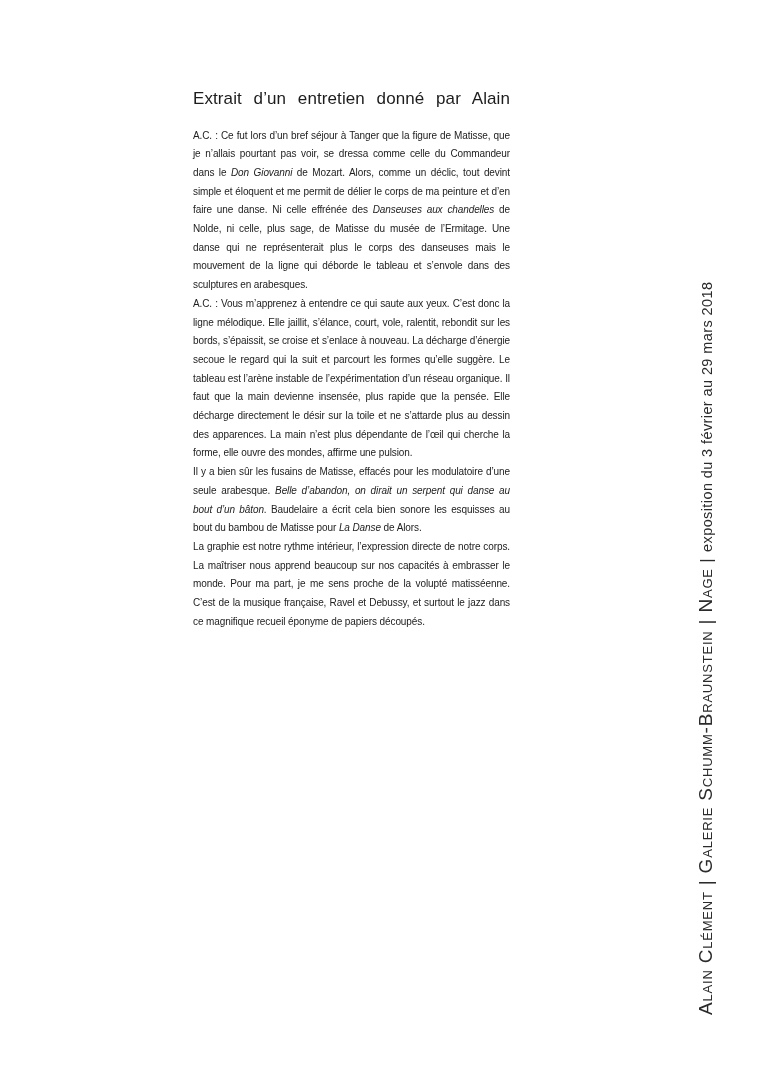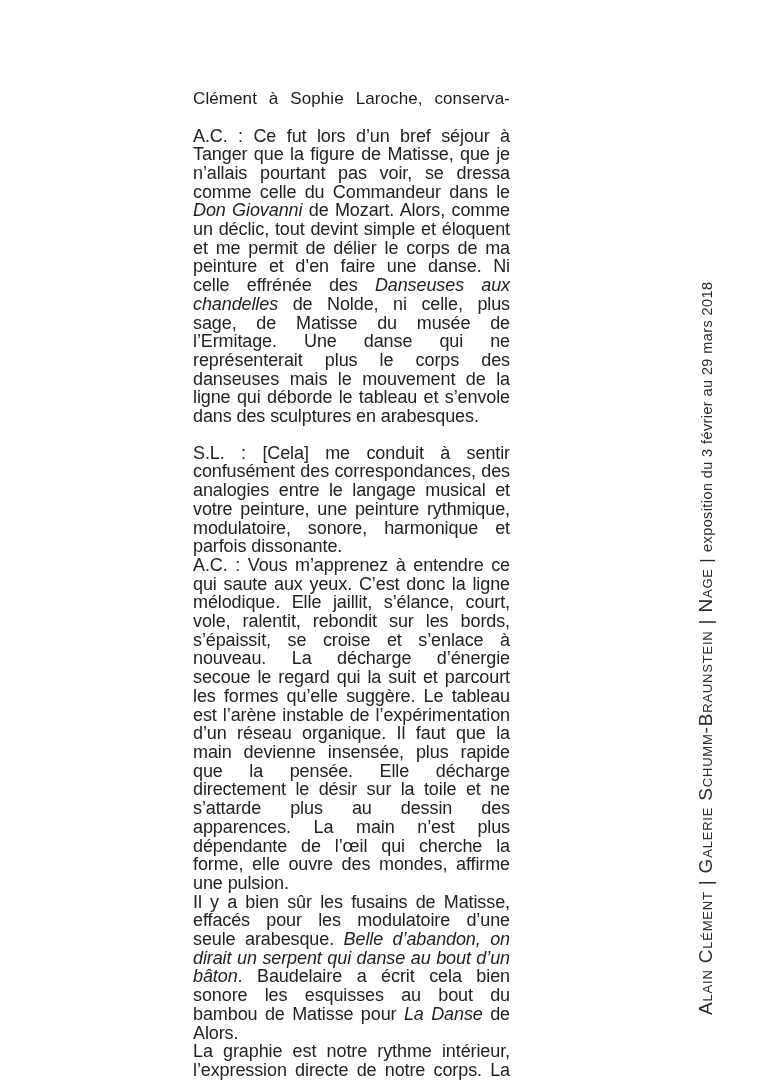--- a/index.html
+++ b/index.html
@@ -36,21 +36,21 @@
   .title-line {
     text-align: justify;
     text-align-last: justify;
   }
   .title-line.last {
     text-align: left;
     text-align-last: left;
   }
   .body-text p.para {
     margin: 0;
-    font-size: 18px;
+    font-size: 10px;
     line-height: 18.7px;
     text-align: justify;
     letter-spacing: -0.1px;
     color: #222222;
   }
   .body-text p.para.space-before {
     margin-top: 18px;
   }
   .body-text em {
     font-style: italic;
@@ -82,25 +82,24 @@
     letter-spacing: 0.4px;
   }
 </style>
 </head>
 <body>
 
 <div class="page">
 
   <div class="article">
     <div class="title">
-        <div class="title-line">Clément à Sophie Laroche, conserva-</div>
+        <div class="title-line">Extrait d’un entretien donné par Alain</div>
       </div>
     <div class="body-text">
         <p class="para"><span>A.C. : Ce fut lors d’un bref séjour à Tanger que la figure de Matisse, que je n’allais pourtant pas voir, se dressa comme celle du Commandeur dans le </span><em>Don Giovanni</em><span> de Mozart. Alors, comme un déclic, tout devint simple et éloquent et me permit de délier le corps de ma peinture et d’en faire une danse. Ni celle effrénée des </span><em>Danseuses aux chandelles</em><span> de Nolde, ni celle, plus sage, de Matisse du musée de l’Ermitage. Une danse qui ne représenterait plus le corps des danseuses mais le mouvement de la ligne qui déborde le tableau et s’envole dans des sculptures en arabesques.</span></p>
-        <p class="para space-before"><span>S.L. : [Cela] me conduit à sentir confusément des correspondances, des analogies entre le langage musical et votre peinture, une peinture rythmique, modulatoire, sonore, harmonique et parfois dissonante.</span></p>
         <p class="para"><span>A.C. : Vous m’apprenez à entendre ce qui saute aux yeux. C’est donc la ligne mélodique. Elle jaillit, s’élance, court, vole, ralentit, rebondit sur les bords, s’épaissit, se croise et s’enlace à nouveau. La décharge d’énergie secoue le regard qui la suit et parcourt les formes qu’elle suggère. Le tableau est l’arène instable de l’expérimentation d’un réseau organique. Il faut que la main devienne insensée, plus rapide que la pensée. Elle décharge directement le désir sur la toile et ne s’attarde plus au dessin des apparences. La main n’est plus dépendante de l’œil qui cherche la forme, elle ouvre des mondes, affirme une pulsion.</span></p>
         <p class="para"><span>Il y a bien sûr les fusains de Matisse, effacés pour les modulatoire d’une seule arabesque. </span><em>Belle d’abandon, on dirait un serpent qui danse au bout d’un bâton</em><span>. Baudelaire a écrit cela bien sonore les esquisses au bout du bambou de Matisse pour </span><em>La Danse</em><span> de Alors.</span></p>
         <p class="para"><span>La graphie est notre rythme intérieur, l’expression directe de notre corps. La maîtriser nous apprend beaucoup sur nos capacités à embrasser le monde. Pour ma part, je me sens proche de la volupté matisséenne. C’est de la musique française, Ravel et Debussy, et surtout le jazz dans ce magnifique recueil éponyme de papiers découpés.</span></p>
       </div>
   </div>
 
   <div class="spine">
     <span class="names">Alain Clément | Galerie Schumm-Braunstein | Nage</span><span class="sep"> | </span><span class="dates">exposition du 3 février au 29 mars 2018</span>
   </div>
 

